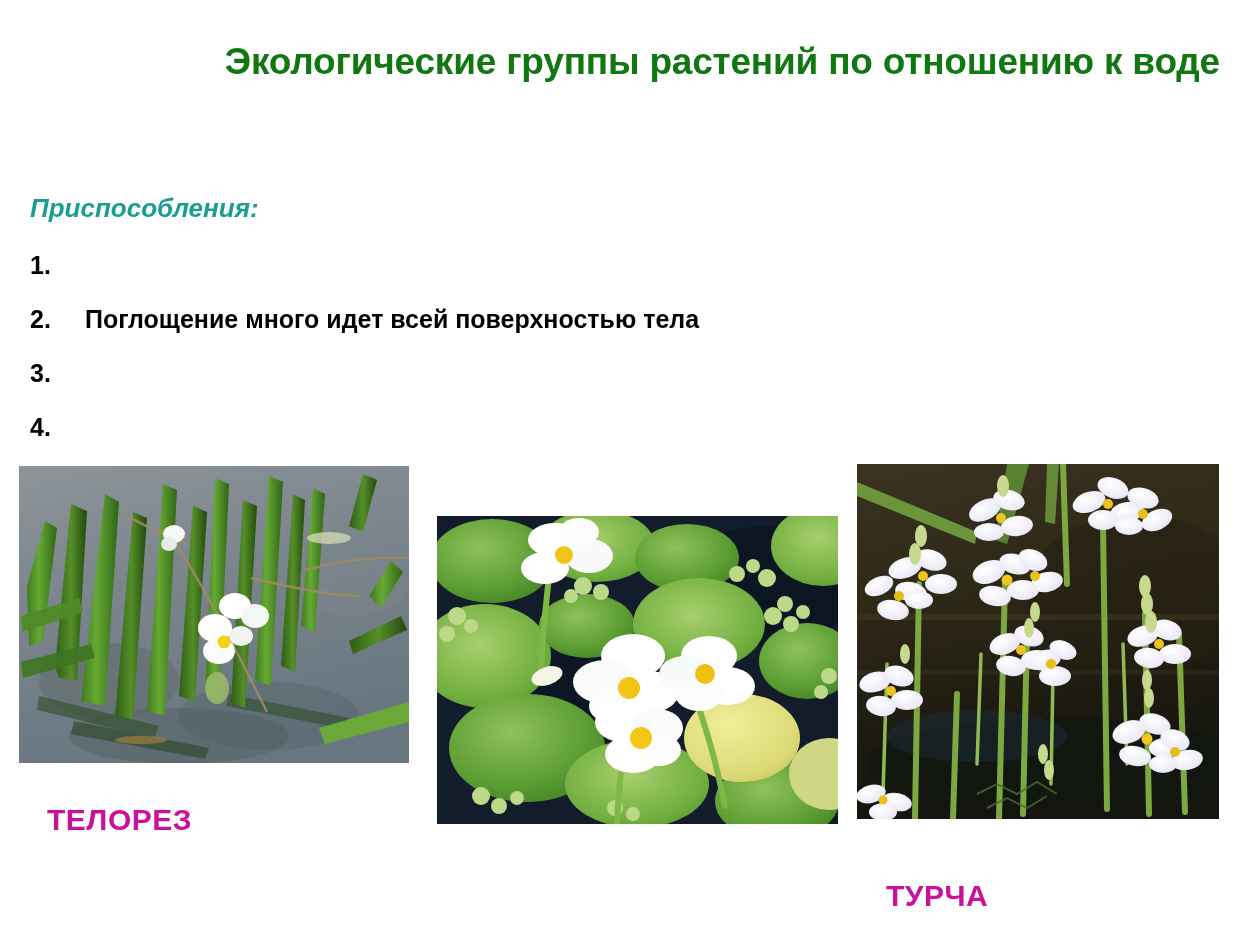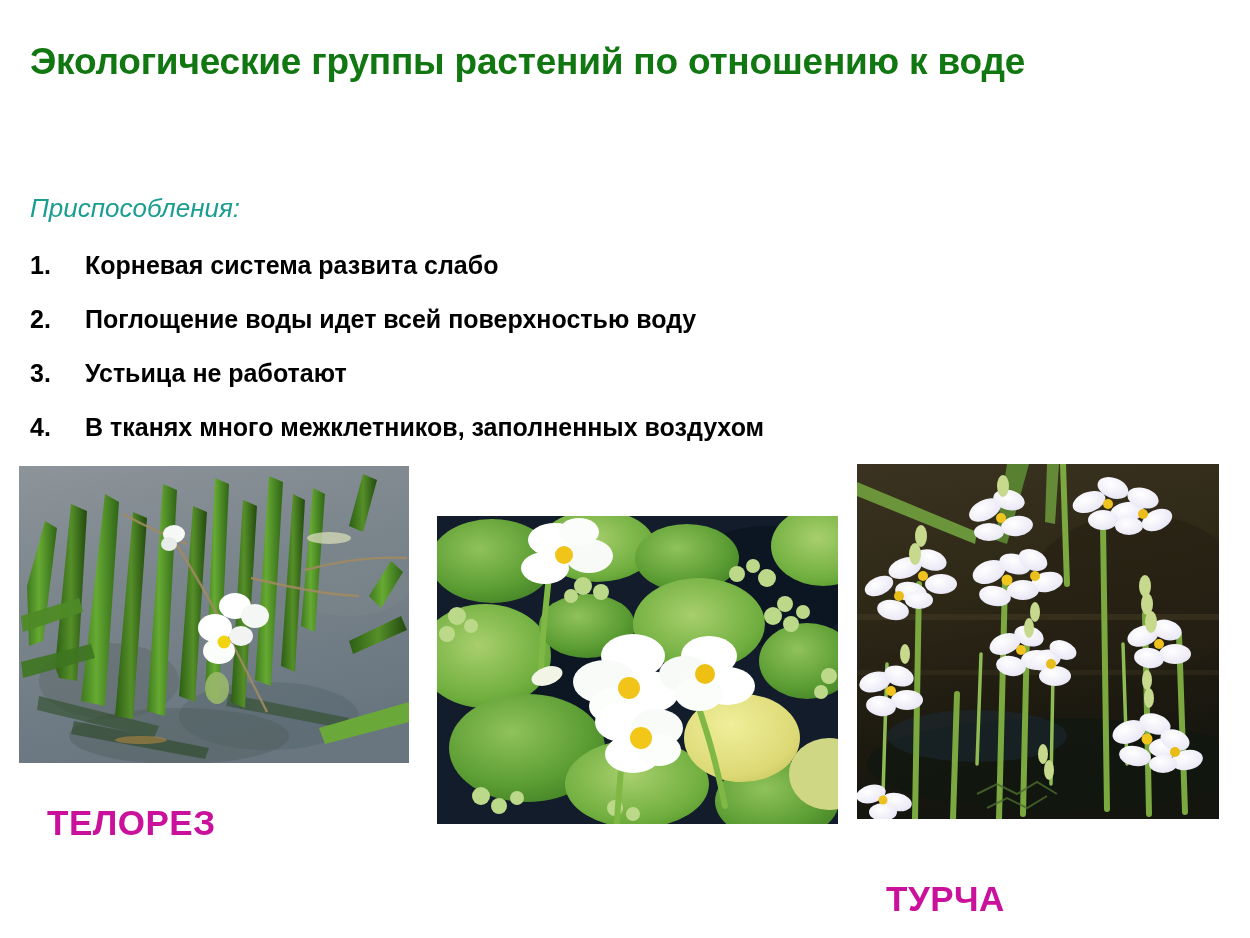--- a/index.html
+++ b/index.html
@@ -21,20 +21,21 @@
   #slide-title {
     position: absolute;
     left: 30px;
     top: 41px;
     width: 1190px;
     font-size: 37px;
     font-weight: bold;
     color: #117711;
     letter-spacing: -0.2px;
     white-space: nowrap;
+    text-align: right;
   }
 
   
   #definition {
     position: absolute;
     left: 30px;
     top: 131px;
     font-size: 30px;
     font-weight: bold;
     color: #000000;
@@ -46,21 +47,21 @@
   #definition .rest {
     color: #000000;
   }
 
   
   #adaptations-heading {
     position: absolute;
     left: 30px;
     top: 193px;
     font-size: 26px;
-    font-weight: normal;
+    font-weight: bold;
     font-style: italic;
     color: #1a9e91;
     white-space: nowrap;
   }
 
   
   #adaptations-list {
     position: absolute;
     left: 30px;
     top: 248px;
@@ -99,21 +100,21 @@
   }
   #photo-telorez  { left: 19px;  top: 466px; width: 390px;  height: 297px; }
   #photo-vodokras { left: 437px; top: 516px; width: 401px;  height: 308px; }
   #photo-turcha   { left: 857px; top: 464px; width: 362px;  height: 355px; }
 
   .photo svg { display: block; width: 100%; height: 100%; }
 
   
   .caption {
     position: absolute;
-    font-size: 35px;
+    font-size: 30px;
     font-weight: bold;
     color: #c9119c;
     letter-spacing: 0.5px;
     white-space: nowrap;
   }
   #caption-telorez  { left: 47px;  top: 803px; }
   #caption-vodokras { left: 458px; top: 855px; }
   #caption-turcha   { left: 886px; top: 879px; }
 </style>
 </head>
@@ -122,33 +123,30 @@
 <div id="slide">
 
   <div id="slide-title">Экологические группы растений по отношению к воде</div>
 
 
   <div id="adaptations-heading">Приспособления:</div>
 
   <ol id="adaptations-list">
     <li>
       <span class="num">1.</span>
-      <span class="txt">Корневая система развита слабо</span>
     </li>
     <li>
       <span class="num">2.</span>
-      <span class="txt">Поглощение воды идет всей поверхностью воду</span>
+      <span class="txt">Поглощение много идет всей поверхностью тела</span>
     </li>
     <li>
       <span class="num">3.</span>
-      <span class="txt">Устьица не работают</span>
     </li>
     <li>
       <span class="num">4.</span>
-      <span class="txt">В тканях много межклетников, заполненных воздухом</span>
     </li>
   </ol>
 
   <div class="photo" id="photo-telorez" title="Телорез — водное растение с длинными мечевидными листьями и белым цветком над водой">
     <svg viewBox="0 0 390 297" preserveAspectRatio="none">
       <defs>
         <linearGradient id="t-water" x1="0" y1="0" x2="0.3" y2="1">
           <stop offset="0%" stop-color="#8d949a"></stop>
           <stop offset="45%" stop-color="#7b858c"></stop>
           <stop offset="100%" stop-color="#697680"></stop>

